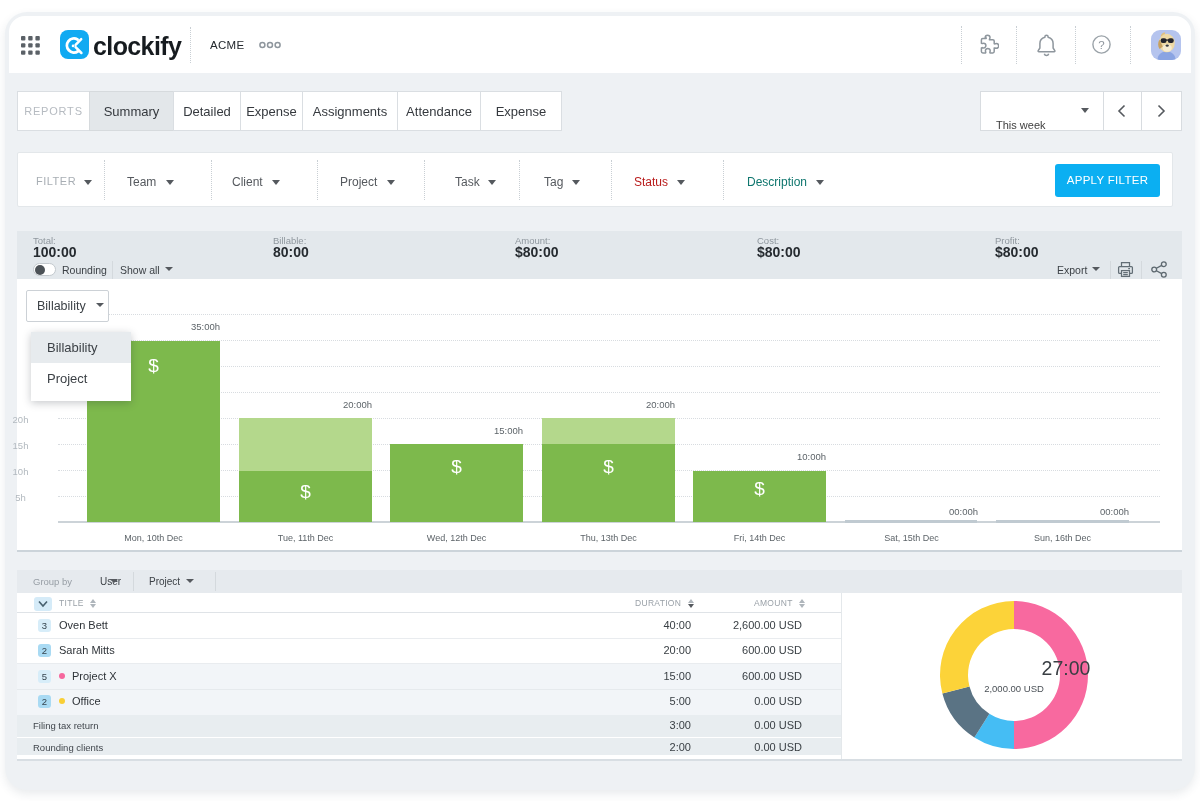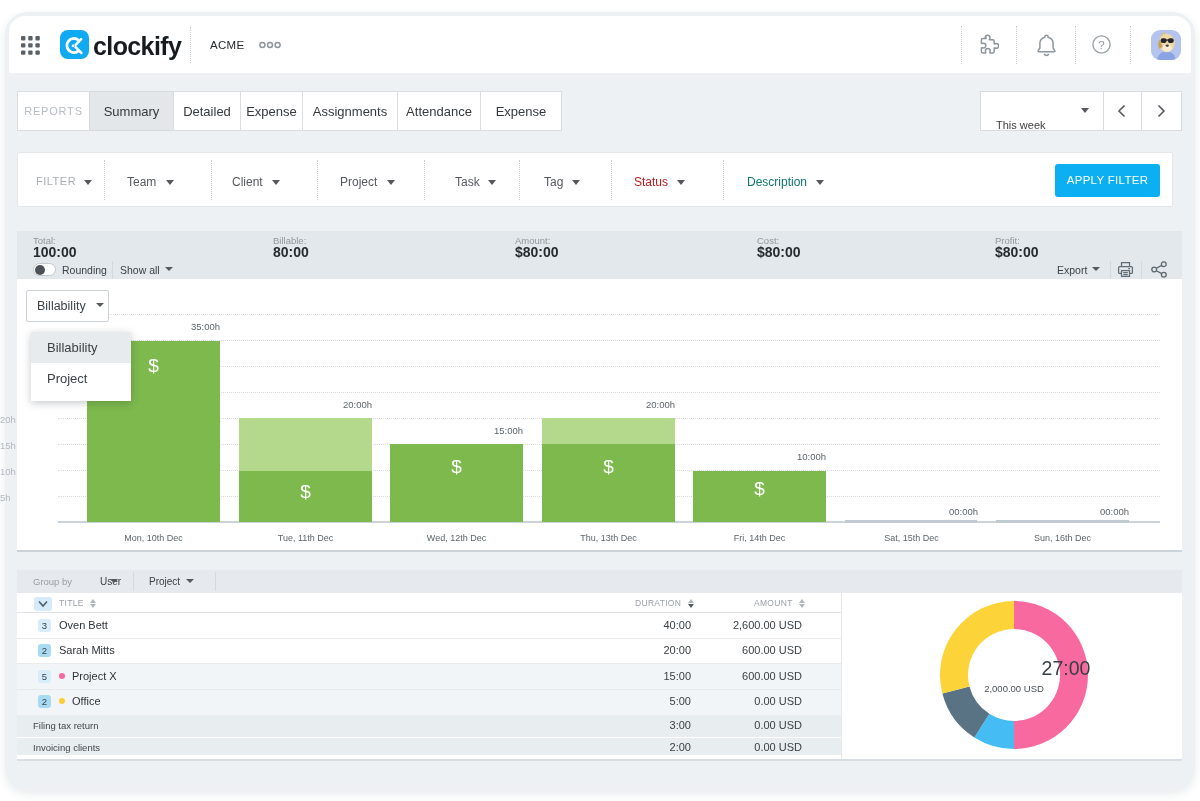--- a/index.html
+++ b/index.html
@@ -3,21 +3,21 @@
 <meta charset="utf-8">
 <style>
 *{margin:0;padding:0;box-sizing:border-box}
 body{width:1200px;height:801px;background:#fff;font-family:"Liberation Sans",sans-serif;overflow:hidden}
 .ab{position:absolute}
 .car{display:inline-block;width:0;height:0;border-left:4.5px solid transparent;border-right:4.5px solid transparent;border-top:5px solid #55595e}
 .dotv{border-left:1px dotted #c9cfd4;width:0}
 .solv{border-left:1px solid #d4d9dd;width:0}
 .hl{font-size:9.5px;color:#5d6469;text-align:right}
 .dl{font-size:9px;color:#5d6469;text-align:center}
-.yl{font-size:9.5px;color:#b2b9bf;text-align:left;width:41px}
+.yl{font-size:9.5px;color:#b2b9bf;text-align:center;width:41px}
 .grid{border-top:1px dotted #d8dce0;height:0}
 .dollar{color:#fff;font-size:19px;text-align:center;font-weight:400}
 .sortw{display:inline-block;width:7px;height:9px;position:relative;vertical-align:-1.5px;margin-left:4px}
 .sortw i{position:absolute;left:0;width:0;height:0;border-left:3.5px solid transparent;border-right:3.5px solid transparent}
 .sortw i.u{top:0;border-bottom:4px solid #aeb5bb}
 .sortw i.d{bottom:0;border-top:4px solid #aeb5bb}
 .cell-name{font-size:11px;color:#2e3338}
 .num{font-size:11px;color:#3a4045;text-align:right}
 .badge{position:absolute;width:13px;height:13px;border-radius:3px;font-size:9.5px;color:#35444e;text-align:center;line-height:13px}
 </style>
@@ -283,21 +283,21 @@
 <div class="ab cell-name" style="left:72px;top:695px">Office</div>
 <div class="ab num" style="left:591px;top:695px;width:100px">5:00</div>
 <div class="ab num" style="left:672px;top:695px;width:130px">0.00 USD</div>
 
 <div class="ab" style="left:17px;top:715px;width:824px;height:22px;background:#e8edf0"></div>
 <div class="ab" style="left:33px;top:720px;font-size:9.5px;color:#41474d">Filing tax return</div>
 <div class="ab num" style="left:591px;top:719px;width:100px">3:00</div>
 <div class="ab num" style="left:672px;top:719px;width:130px">0.00 USD</div>
 
 <div class="ab" style="left:17px;top:738px;width:824px;height:17px;background:#e8edf0"></div>
-<div class="ab" style="left:33px;top:742px;font-size:9.5px;color:#41474d">Invoicing clients</div>
+<div class="ab" style="left:33px;top:742px;font-size:9.5px;color:#41474d">Rounding clients</div>
 <div class="ab num" style="left:591px;top:741px;width:100px">2:00</div>
 <div class="ab num" style="left:672px;top:741px;width:130px">0.00 USD</div>
 
 <div class="ab" style="left:841px;top:593px;width:1px;height:166px;background:#e4e8eb"></div>
 
 <svg class="ab" style="left:940px;top:601px" width="148" height="148" viewBox="0 0 148 148">
 <path d="M74,0 A74,74 0 0 1 74,148 L74,120 A46,46 0 0 0 74,28 Z" fill="#f8699f"></path>
 <path d="M74,148 A74,74 0 0 1 34.35,136.48 L49.35,112.84 A46,46 0 0 0 74,120 Z" fill="#45bdf4"></path>
 <path d="M34.35,136.48 A74,74 0 0 1 2.36,92.53 L29.47,85.52 A46,46 0 0 0 49.35,112.84 Z" fill="#5a7384"></path>
 <path d="M2.36,92.53 A74,74 0 0 1 74,0 L74,28 A46,46 0 0 0 29.47,85.52 Z" fill="#fcd339"></path>

